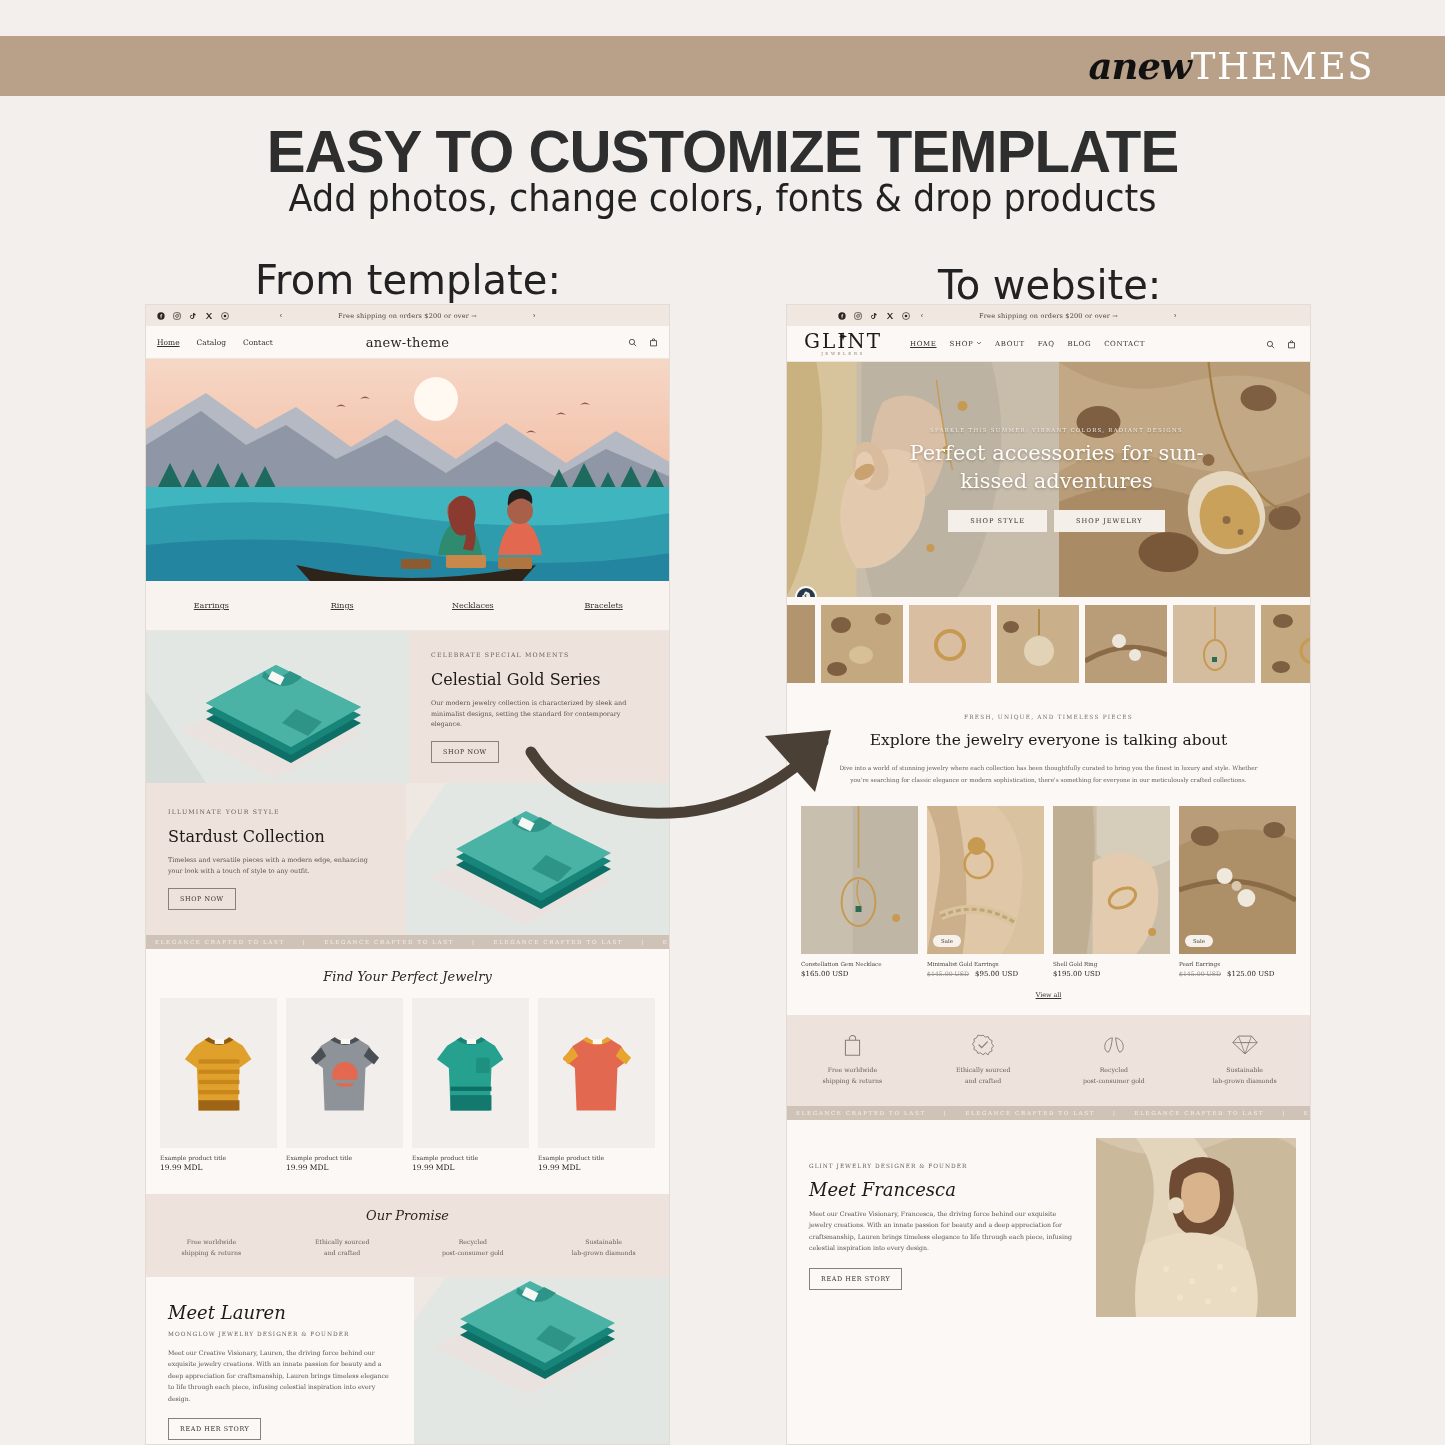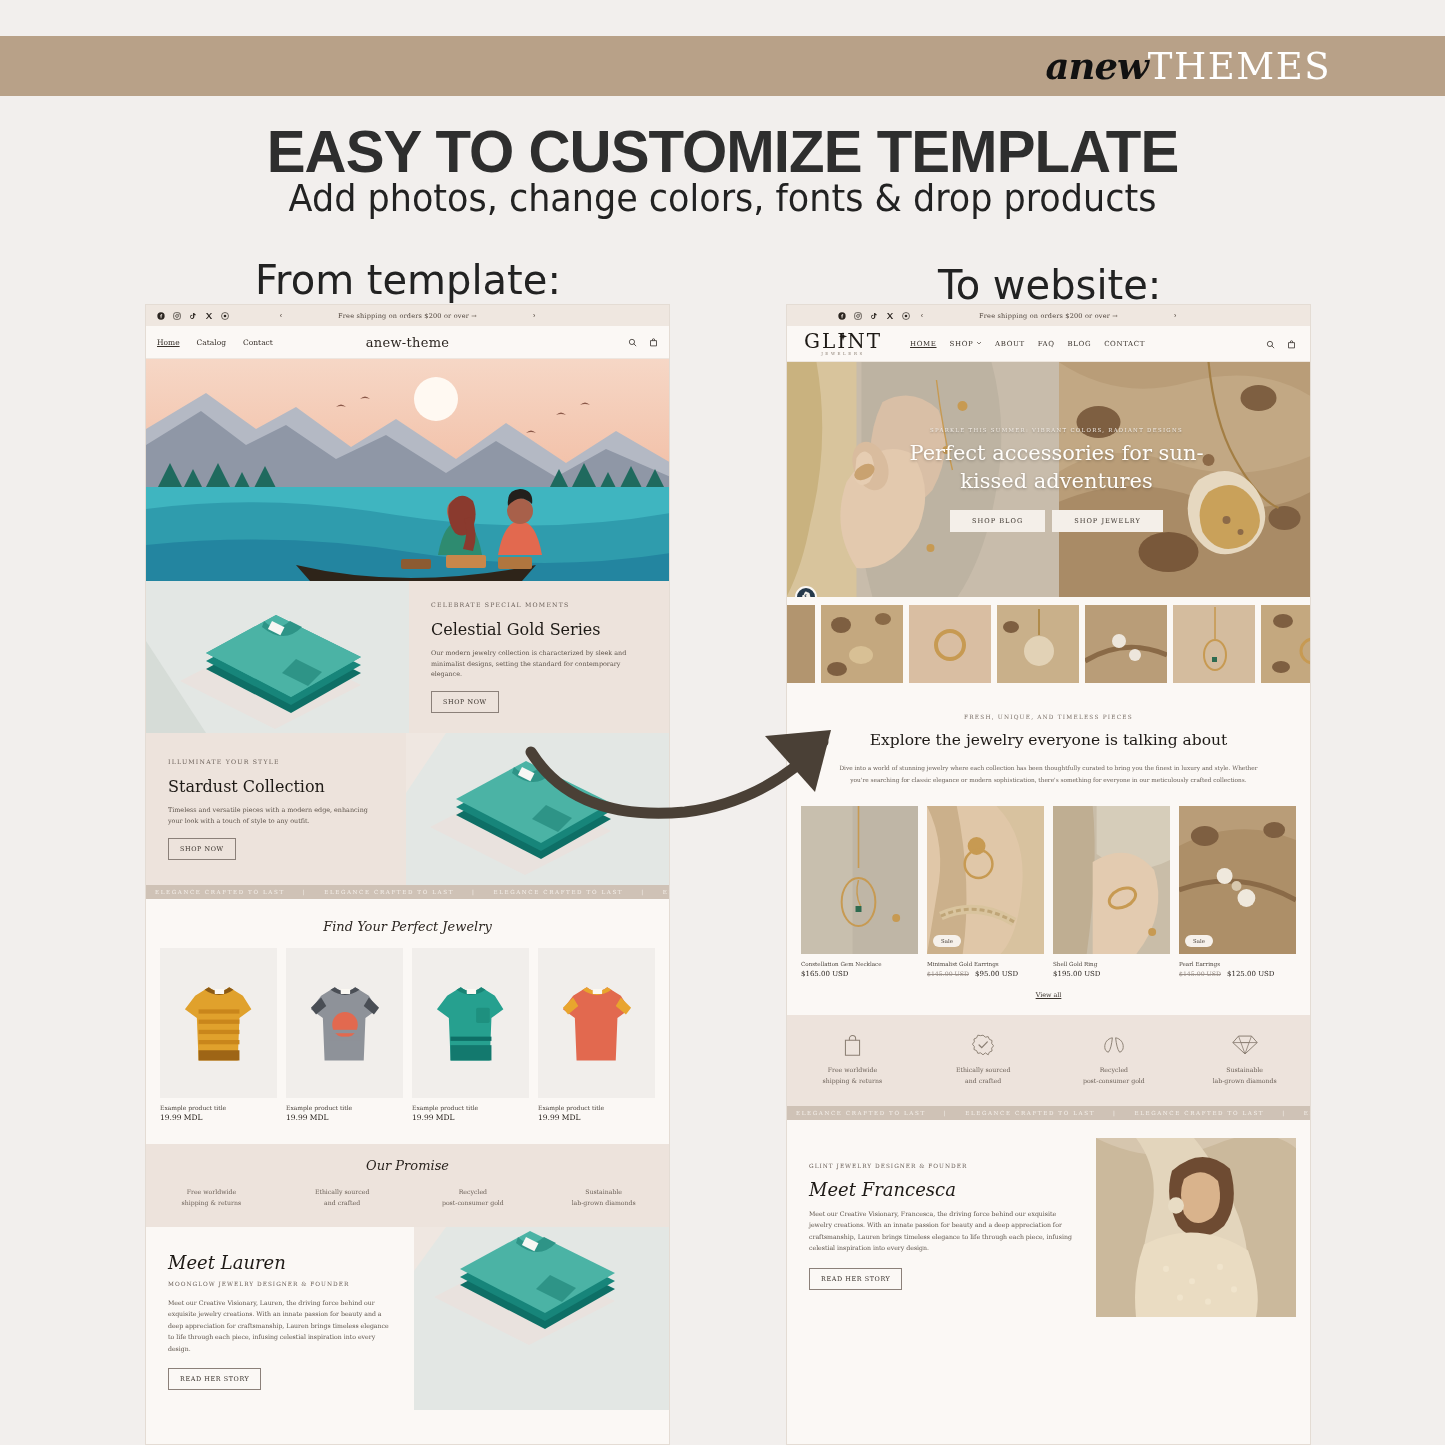--- a/index.html
+++ b/index.html
@@ -12,21 +12,21 @@
   }
 
   
   .brand-banner {
     position: absolute; left: 0; top: 36px;
     width: 1445px; height: 60px;
     background: #B8A188;
     display: flex; align-items: center; justify-content: flex-end;
   }
   .brand-logo {
-    padding-right: 114px;
+    padding-right: 71px;
     font-family: "DejaVu Serif", serif;
     font-size: 37px;
     letter-spacing: 0.5px;
     white-space: nowrap;
   }
   .brand-logo .b1 { color: #111; font-weight: 700; font-style: italic; letter-spacing: -1px; }
   .brand-logo .b2 { color: #FFFFFF; font-weight: 400; letter-spacing: 1.5px; }
 
   
   .headline {
@@ -425,20 +425,26 @@
       <g fill="#8A5848">
         <path d="M190 48 q5 -5 10 0 q-5 -2 -10 0z"></path>
           <path d="M214 40 q5 -5 10 0 q-5 -2 -10 0z"></path>
         <path d="M410 56 q5 -5 10 0 q-5 -2 -10 0z"></path>
           <path d="M434 46 q5 -5 10 0 q-5 -2 -10 0z"></path>
         <path d="M380 74 q5 -5 10 0 q-5 -2 -10 0z"></path>
       </g>
     </svg>
   </div>
 
+  <div class="cat-row">
+    <span class="cat-item">Earrings</span>
+    <span class="cat-item">Rings</span>
+    <span class="cat-item">Necklaces</span>
+    <span class="cat-item">Bracelets</span>
+  </div>
 
   <div class="split">
     <div class="split-img" style="background:#E3E7E4">
       <svg width="263" height="152" viewBox="0 0 263 152">
         <path d="M0 60 L60 152 L0 152Z" fill="#D6DCD7"></path>
         <path d="M120 56 l95 48 l-86 44 l-95 -48z" fill="#E9E2DE"></path>
         <path d="M60 88 l70 -38 l85 42 l-70 40z" fill="#0E6F66"></path>
         <path d="M60 80 l70 -38 l85 42 l-70 40z" fill="#17857A"></path>
         <path d="M60 72 l70 -38 l85 42 l-70 40z" fill="#3EA99C"></path>
         <path d="M60 72 l70 -38 l85 42 l-70 40z" fill="#4BB3A5"></path>
@@ -701,21 +707,21 @@
         <path d="M140 118 q34 -22 58 10 q20 32 -6 56 q-36 22 -58 -14 q-12 -32 6 -52z" fill="#E6D8C0"></path>
         <path d="M150 130 q28 -18 46 10 q14 26 -8 42 q-28 14 -44 -12 q-8 -24 6 -40z" fill="#C9A15A"></path>
         <circle cx="168" cy="158" r="4" fill="#8C6A48"></circle>
           <circle cx="182" cy="170" r="3" fill="#8C6A48"></circle>
       </svg>
     </div>
     <div class="hero2-overlay">
       <div class="hero2-eyebrow">SPARKLE THIS SUMMER: VIBRANT COLORS, RADIANT DESIGNS</div>
       <div class="hero2-title">Perfect accessories for sun-kissed adventures</div>
       <div class="hero2-btns">
-        <span class="btn-solid">SHOP BLOG</span>
+        <span class="btn-solid">SHOP STYLE</span>
         <span class="btn-solid">SHOP JEWELRY</span>
       </div>
     </div>
     <div class="shop-badge">
       <svg width="11" height="12" viewBox="0 0 24 26">
           <path d="M16 3c-.6-.5-1.4-.7-2.3-.5C12.3 1 10.6.6 9.3 1.6 7.3 3.2 6.6 6.3 6.3 8L3 9l-1 14 14 3 7-2-4.4-19z" fill="#F2EFE9"></path>
           <path d="M11.4 9.3c-.8-.2-1.6.2-1.7 1s.6 1.2 1.3 1.6c.9.5 1.6 1.2 1.5 2.4-.1 1.5-1.4 2.4-3 2.3-1.1 0-2-.5-2.4-.9l.5-1.6c.5.4 1.2.8 2 .8.6 0 1-.3 1-.8 0-.6-.5-.9-1.2-1.3-1-.6-1.7-1.3-1.6-2.6.1-1.6 1.4-2.6 3.2-2.5.9 0 1.5.2 1.9.4z" fill="#25394B"></path>
         </svg>
     </div>
   </div>

